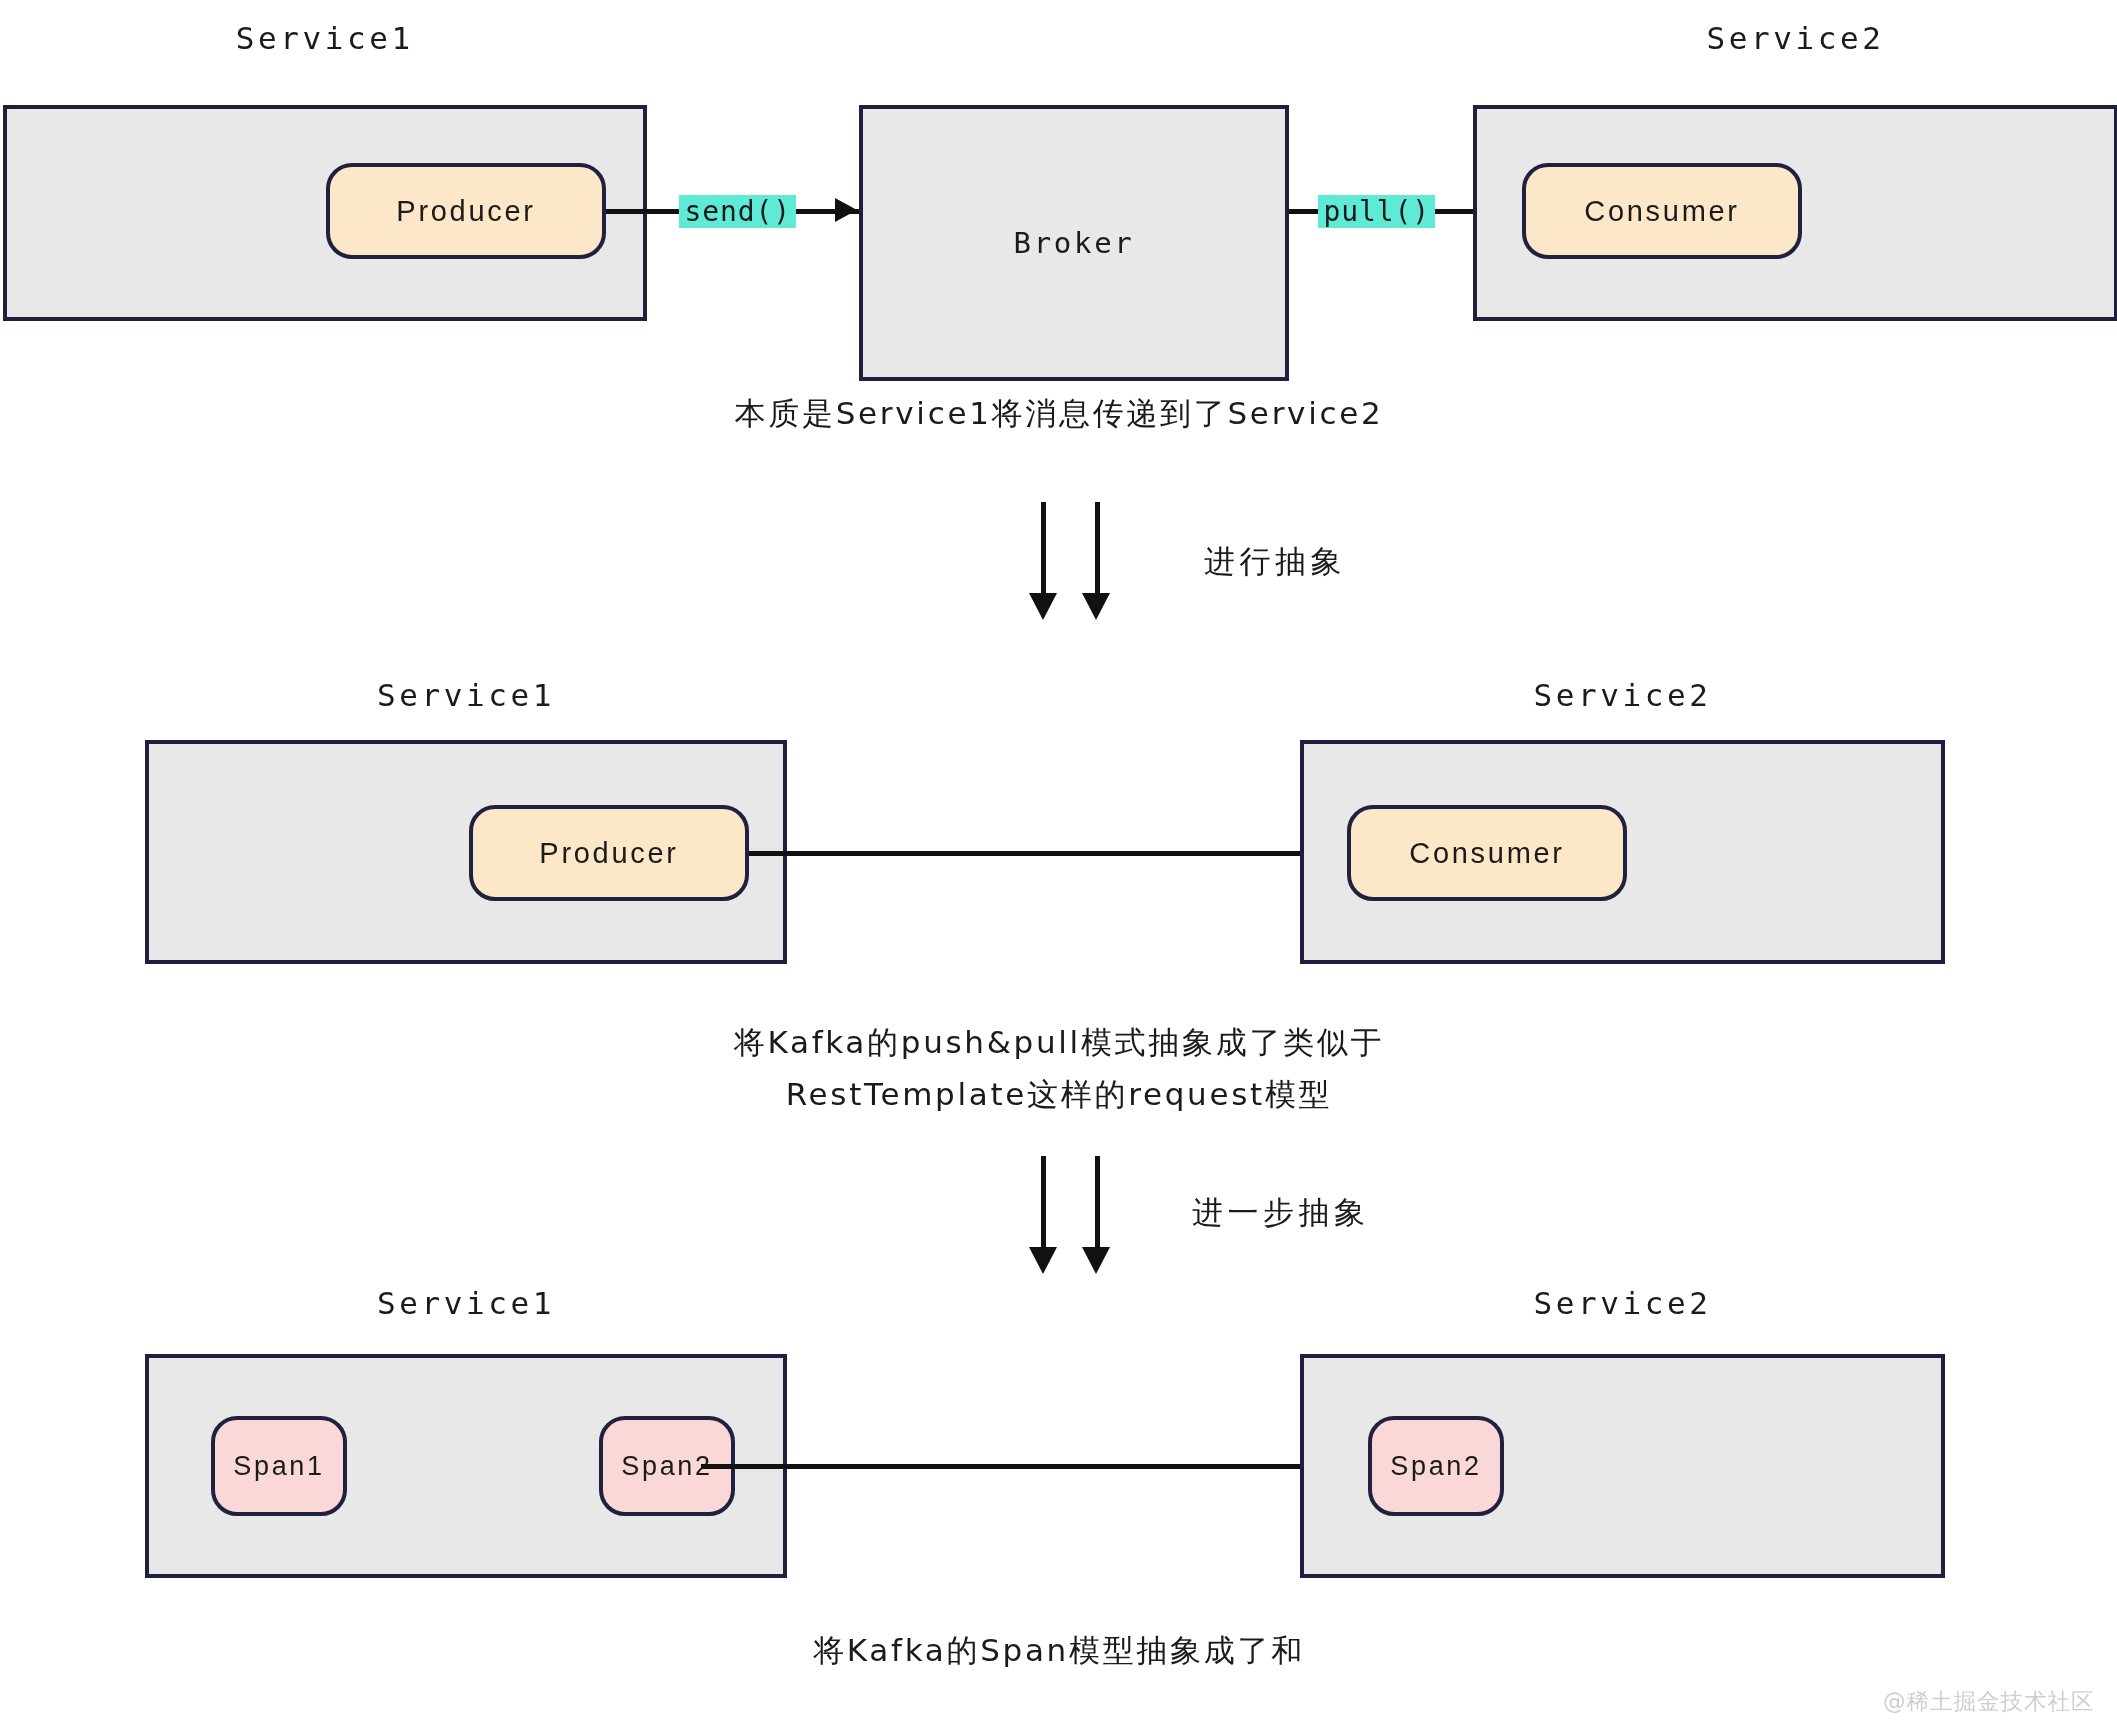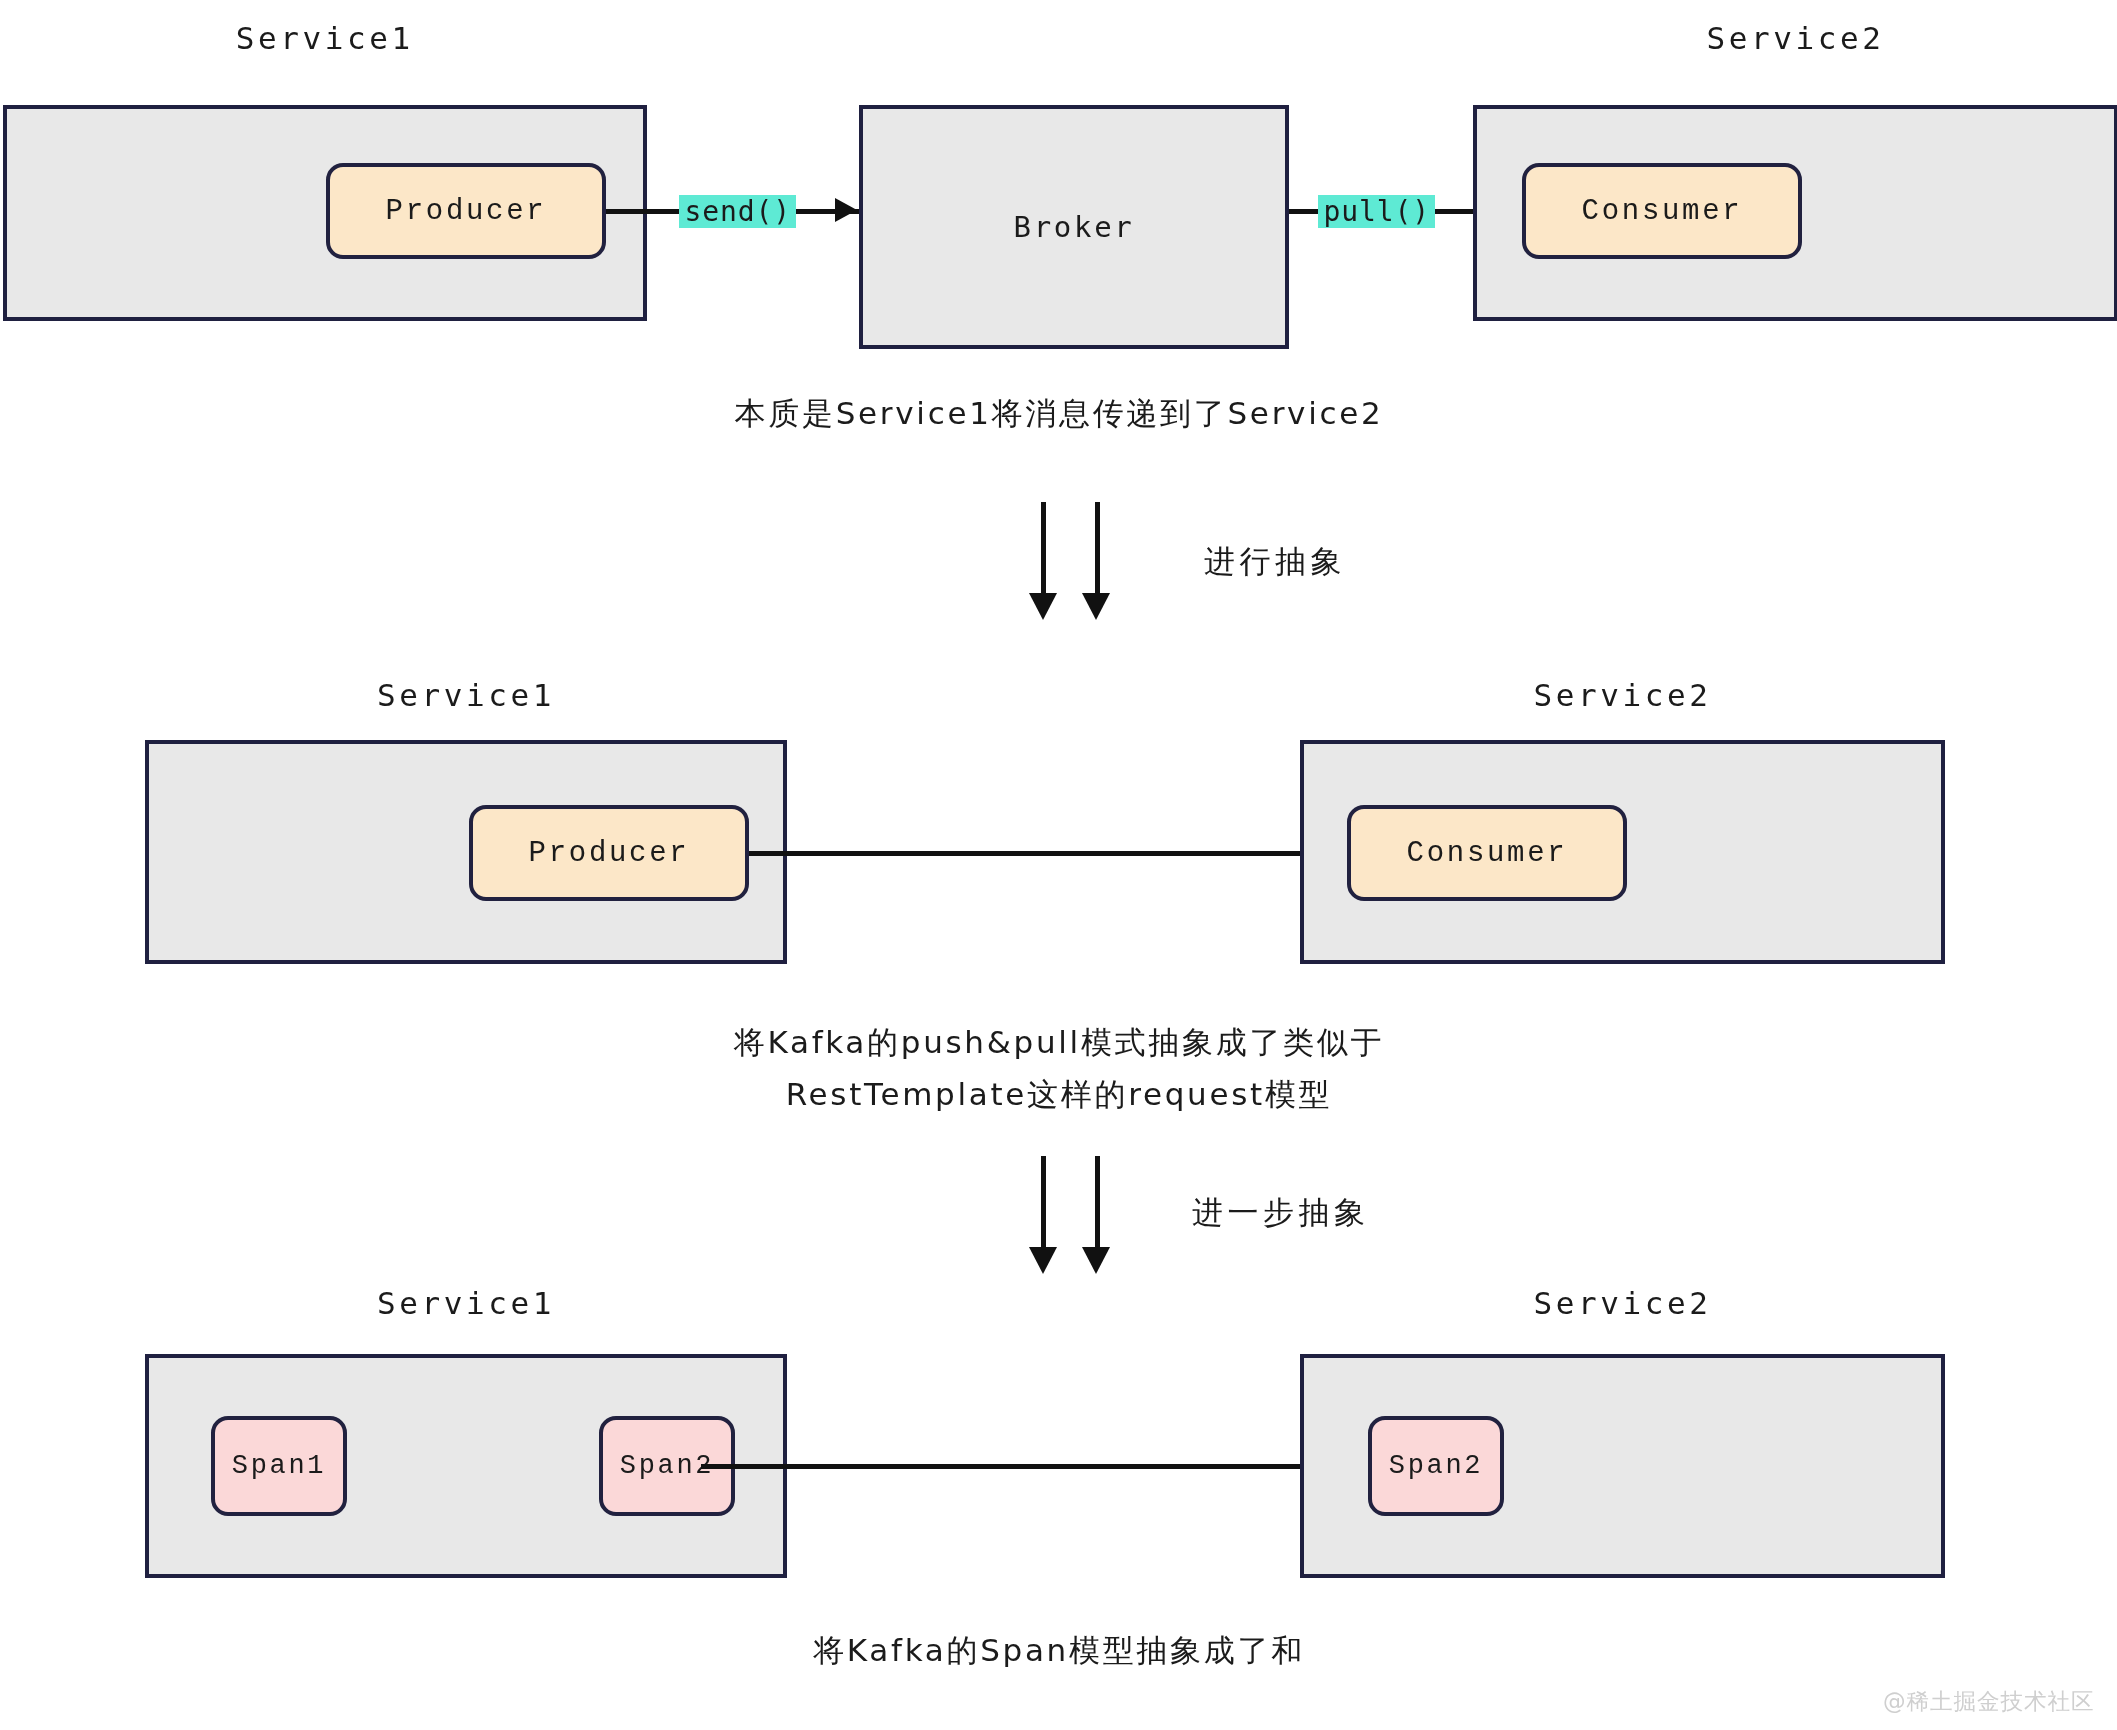--- a/index.html
+++ b/index.html
@@ -39,28 +39,28 @@
     position: absolute;
     background: #e8e8e8;
     border: 4.5px solid #1f2040;
     box-sizing: border-box;
   }
 
   .node {
     position: absolute;
     box-sizing: border-box;
     border: 4.5px solid #21213f;
-    border-radius: 17px;
+    border-radius: 26px;
     display: flex;
     align-items: center;
     justify-content: center;
     font-size: 29px;
     letter-spacing: 2.7px;
     color: #1b1b1b;
-    font-family: Liberation Mono, monospace;
+    font-family: Liberation Sans, sans-serif;
   }
   .node.orange { background: #fce7c8; }
   .node.pink   { background: #fbd8d8; margin-left: 34px; }
 
   .plain-box {
     position: absolute;
     box-sizing: border-box;
     background: #e8e8e8;
     border: 4.5px solid #1f2040;
     display: flex;
@@ -153,21 +153,21 @@
   <div class="svc-box" style="left:2.7px; top:105px; width:644px; height:216px;"></div>
 
   <div class="node orange" style="left:326px; top:163px; width:280px; height:96px;">
     <span>Producer</span>
   </div>
 
   <div class="hline" style="left:606px; top:209px; width:253px;"></div>
   <div class="arrow-right" style="left:835px; top:198px;"></div>
   <div class="edge-label" style="left:679px; top:195px; padding:0 5.4px;">send()</div>
 
-  <div class="plain-box" style="left:859px; top:105px; width:430px; height:244px;">
+  <div class="plain-box" style="left:859px; top:105px; width:430px; height:276px;">
     <span>Broker</span>
   </div>
 
   <div class="hline" style="left:1289px; top:209px; width:231px;"></div>
   <div class="arrow-right" style="left:1497px; top:198px;"></div>
   <div class="edge-label" style="left:1318px; top:195px; padding:0 5.4px;">pull()</div>
 
   <div class="svc-box" style="left:1473px; top:105px; width:645px; height:216px;"></div>
 
   <div class="node orange" style="left:1522px; top:163px; width:280px; height:96px;">

